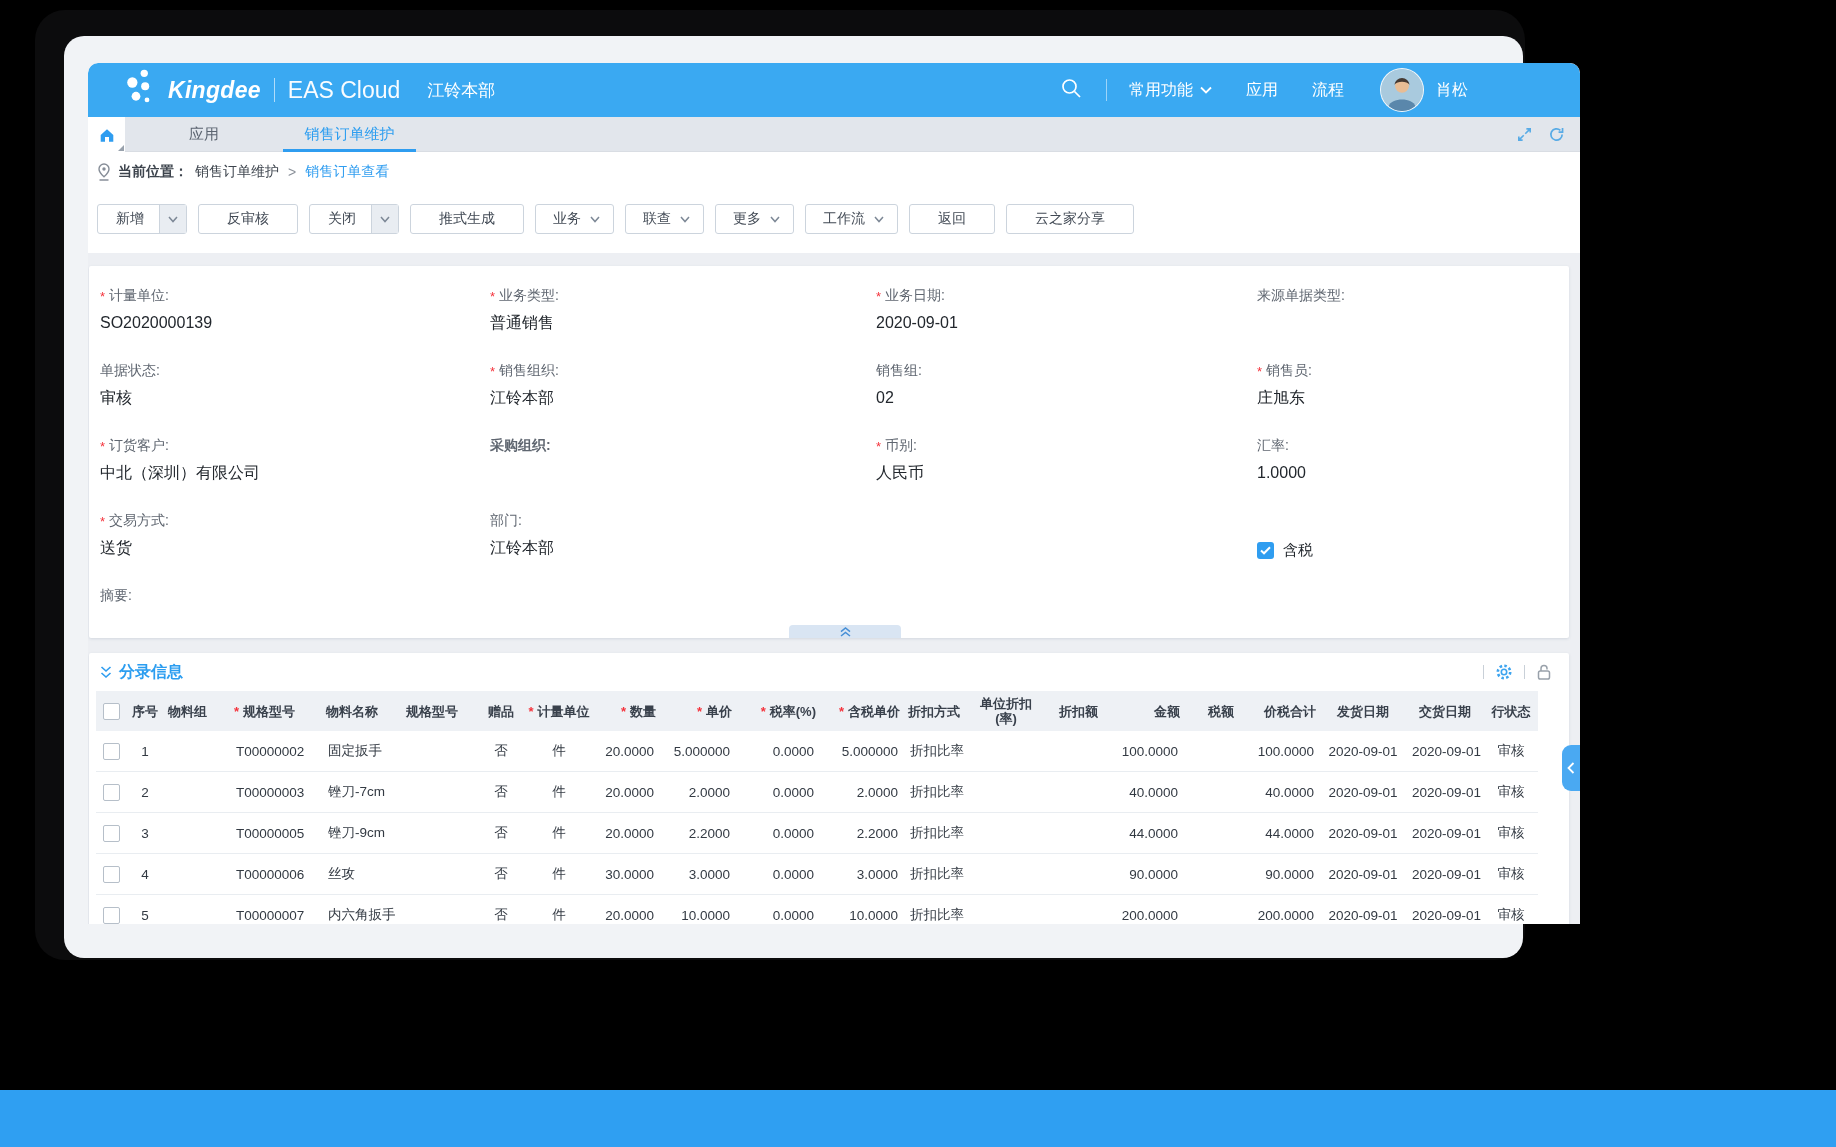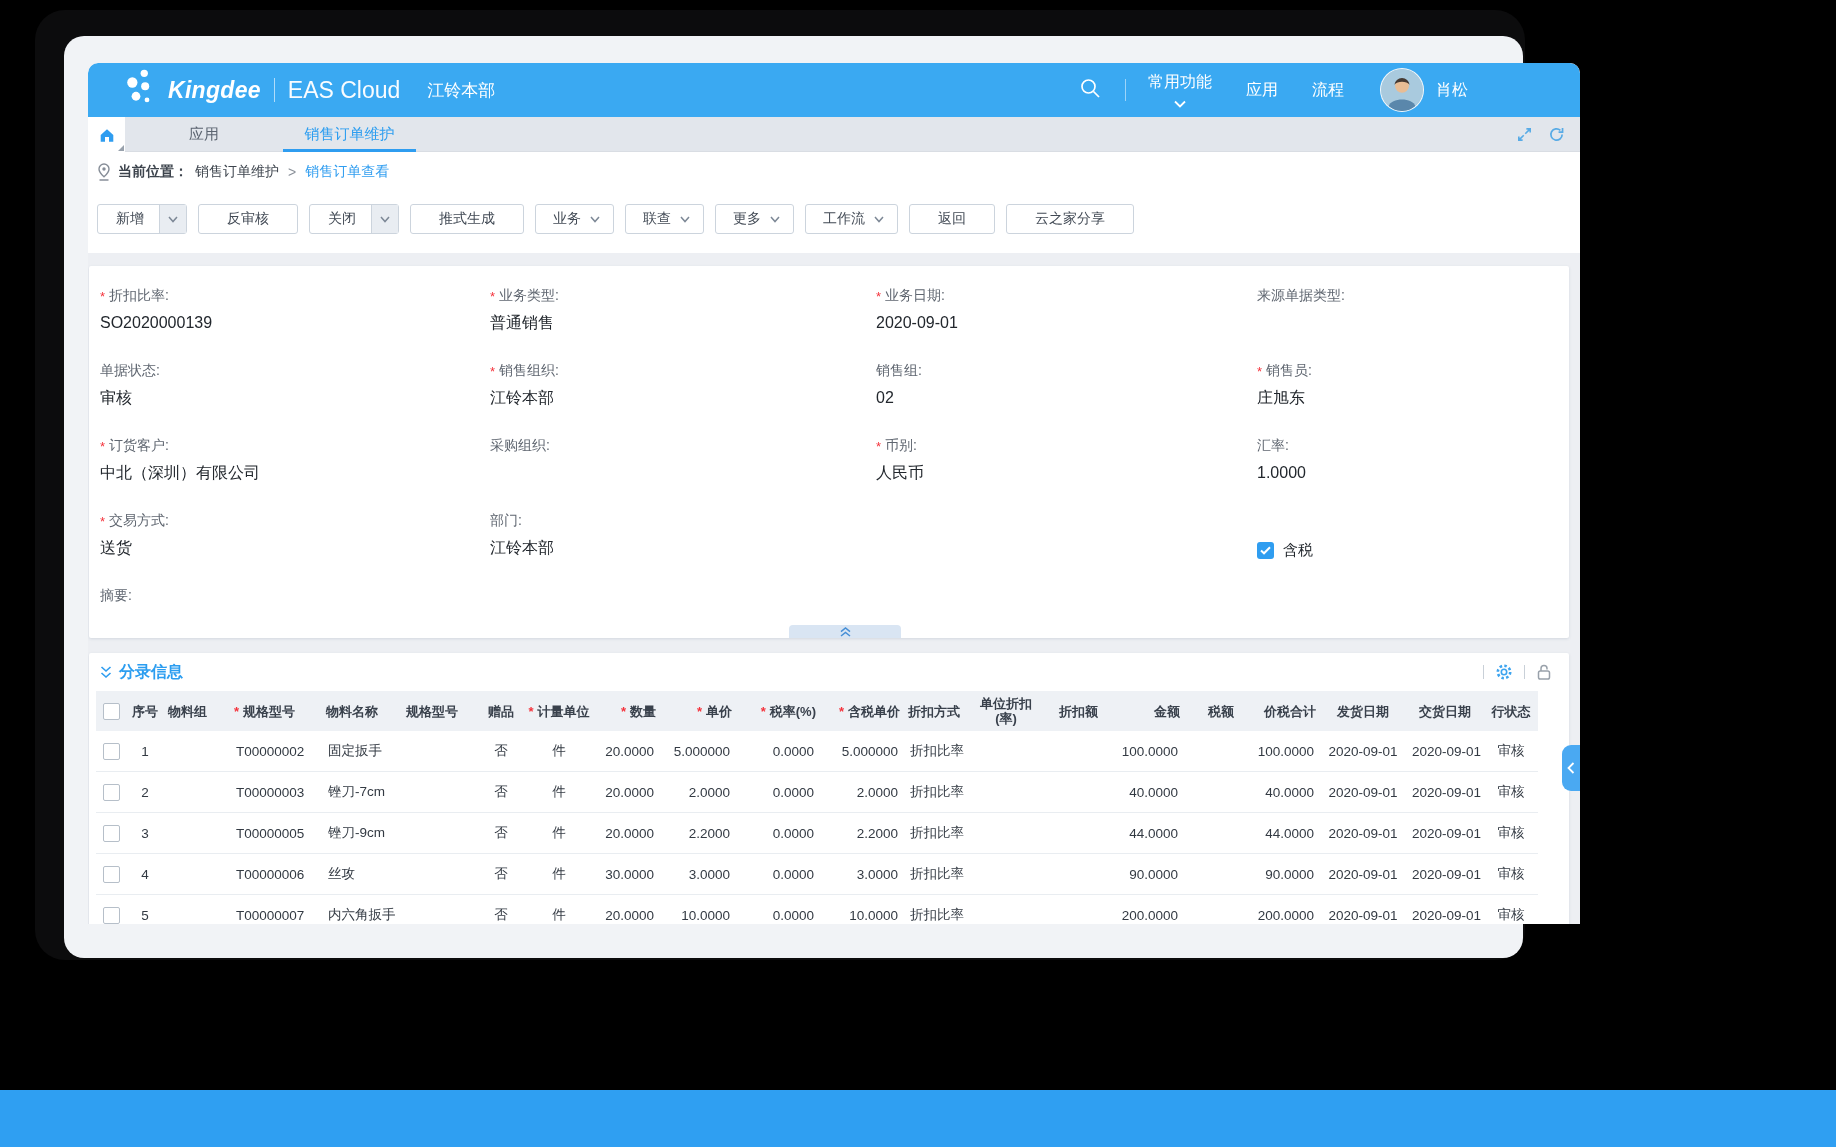--- a/index.html
+++ b/index.html
@@ -14,21 +14,21 @@
 
   
   .topbar{height:54px;background:#3aa9f2;border-radius:10px 10px 0 0;display:flex;align-items:center;color:#fff;}
   .brand-left{display:flex;align-items:center;padding-left:37px;}
   .brand{font-size:23px;font-weight:700;font-style:italic;margin-left:10px;letter-spacing:.3px;}
   .brand-div{width:1px;height:24px;background:rgba(255,255,255,.6);margin:0 13px;}
   .product{font-size:23px;font-weight:400;color:rgba(255,255,255,.97);}
   .org{font-size:17px;margin-left:27px;}
   .top-right{margin-left:auto;display:flex;align-items:center;padding-right:112px;}
   .top-div{width:1px;height:22px;background:rgba(255,255,255,.5);margin:0 22px 0 24px;}
-  .top-menu{display:flex;align-items:center;font-size:16px;gap:7px;cursor:pointer;flex-direction:column;}
+  .top-menu{display:flex;align-items:center;font-size:16px;gap:7px;cursor:pointer;}
   .gap34{margin-left:34px;}
   .avatar{width:42px;height:42px;border-radius:50%;overflow:hidden;border:1px solid rgba(255,255,255,.85);
           margin-left:36px;background:#aecde0;flex:none;}
   .user-name{font-size:16px;margin-left:12px;}
 
   
   .tabbar{height:35px;background:#e2e6ec;display:flex;align-items:stretch;box-shadow:inset 0 -1px 0 #d9dde3;}
   .home-tab{width:37px;background:#fff;display:flex;align-items:center;justify-content:center;position:relative;cursor:pointer;}
   .home-corner{position:absolute;right:1px;bottom:1px;width:0;height:0;border-left:6px solid transparent;border-bottom:6px solid #98a1ac;}
   .tab{display:flex;align-items:center;justify-content:center;font-size:15px;color:#5b6470;cursor:pointer;}
@@ -236,21 +236,21 @@
       </div>
     </div>
 
     <div class="content">
 
       <div class="card form-card">
         <div class="form-grid" id="form-grid">
             <div style="grid-area: 1 / 1;">
               <div class="f-label">
                 <span class="req">*</span>
-                <span>折扣比率:</span>
+                <span>计量单位:</span>
               </div>
               <div class="f-value">SO2020000139</div>
             </div>
             <div style="grid-area: 1 / 2;">
               <div class="f-label">
                 <span class="req">*</span>
                 <span>业务类型:</span>
               </div>
               <div class="f-value">普通销售</div>
             </div>
@@ -293,21 +293,21 @@
               </div>
               <div class="f-value">庄旭东</div>
             </div>
             <div style="grid-area: 3 / 1;">
               <div class="f-label">
                 <span class="req">*</span>
                 <span>订货客户:</span>
               </div>
               <div class="f-value">中北（深圳）有限公司</div>
             </div>
-            <div style="grid-area: 3 / 2;">
+            <div style="grid-area: 3 / 2; font-weight: bold;">
               <div class="f-label">
                 <span>采购组织:</span>
               </div>
               <div class="f-value"></div>
             </div>
             <div style="grid-area: 3 / 3;">
               <div class="f-label">
                 <span class="req">*</span>
                 <span>币别:</span>
               </div>

